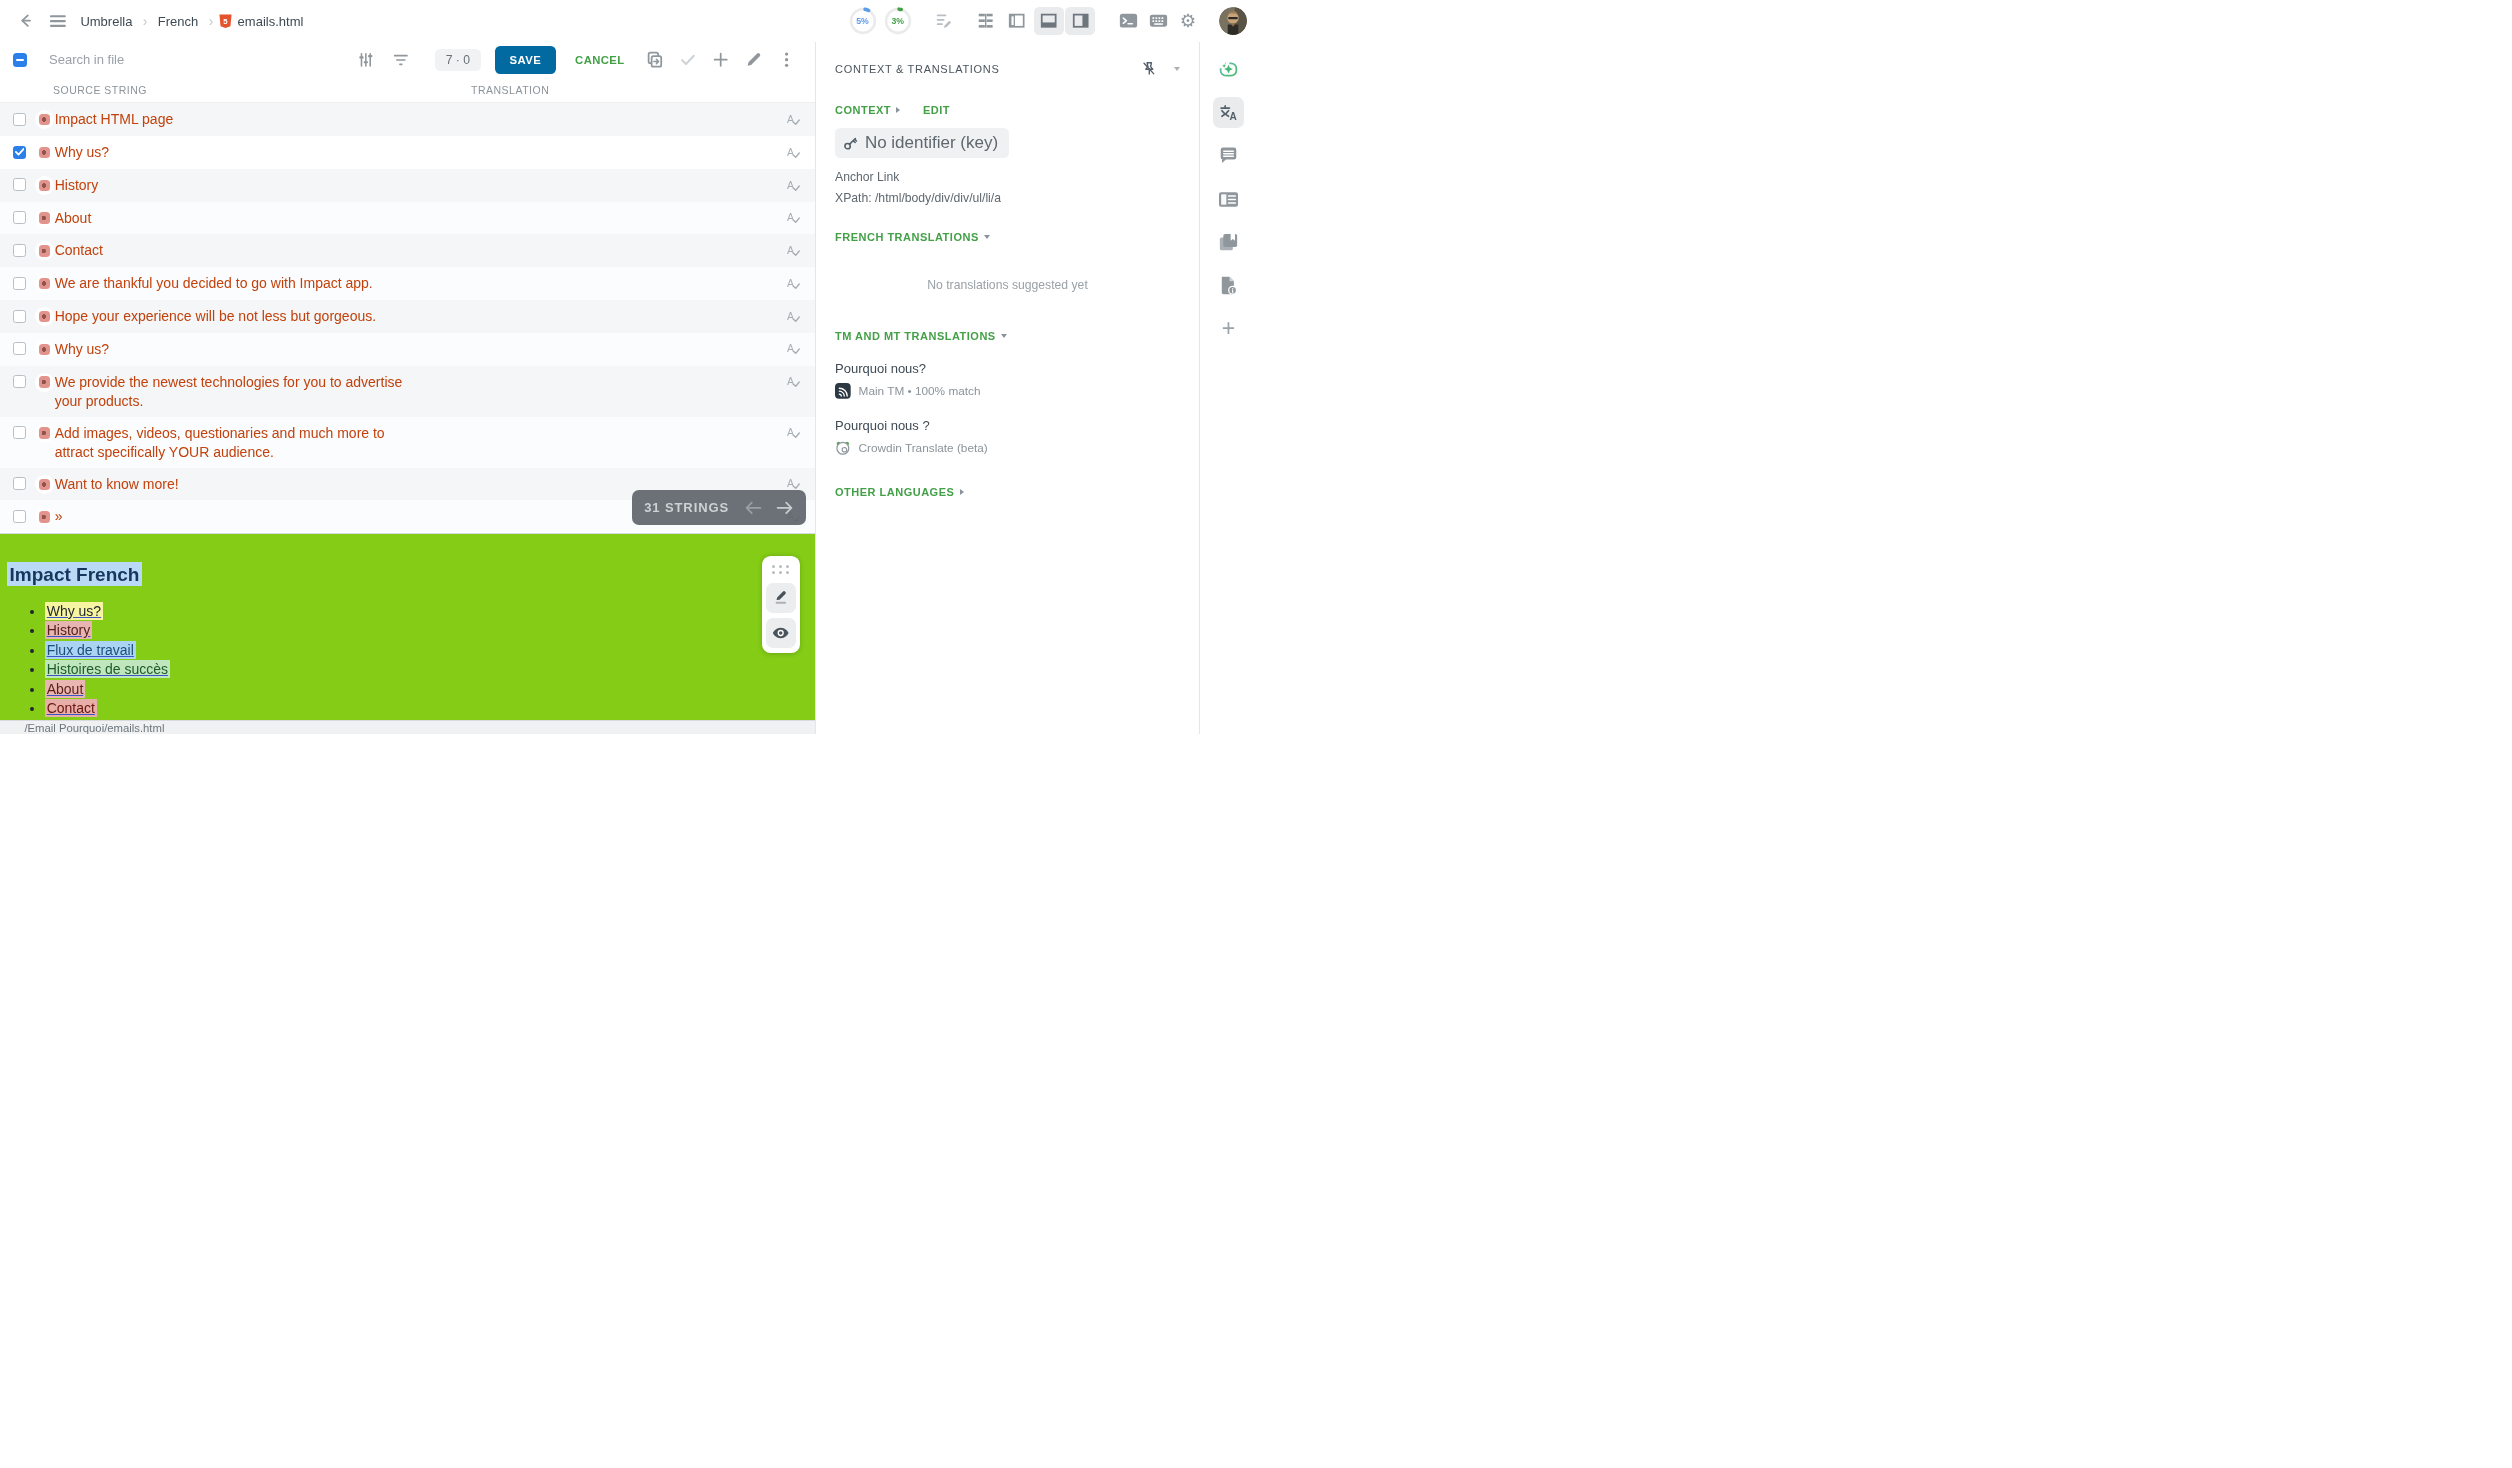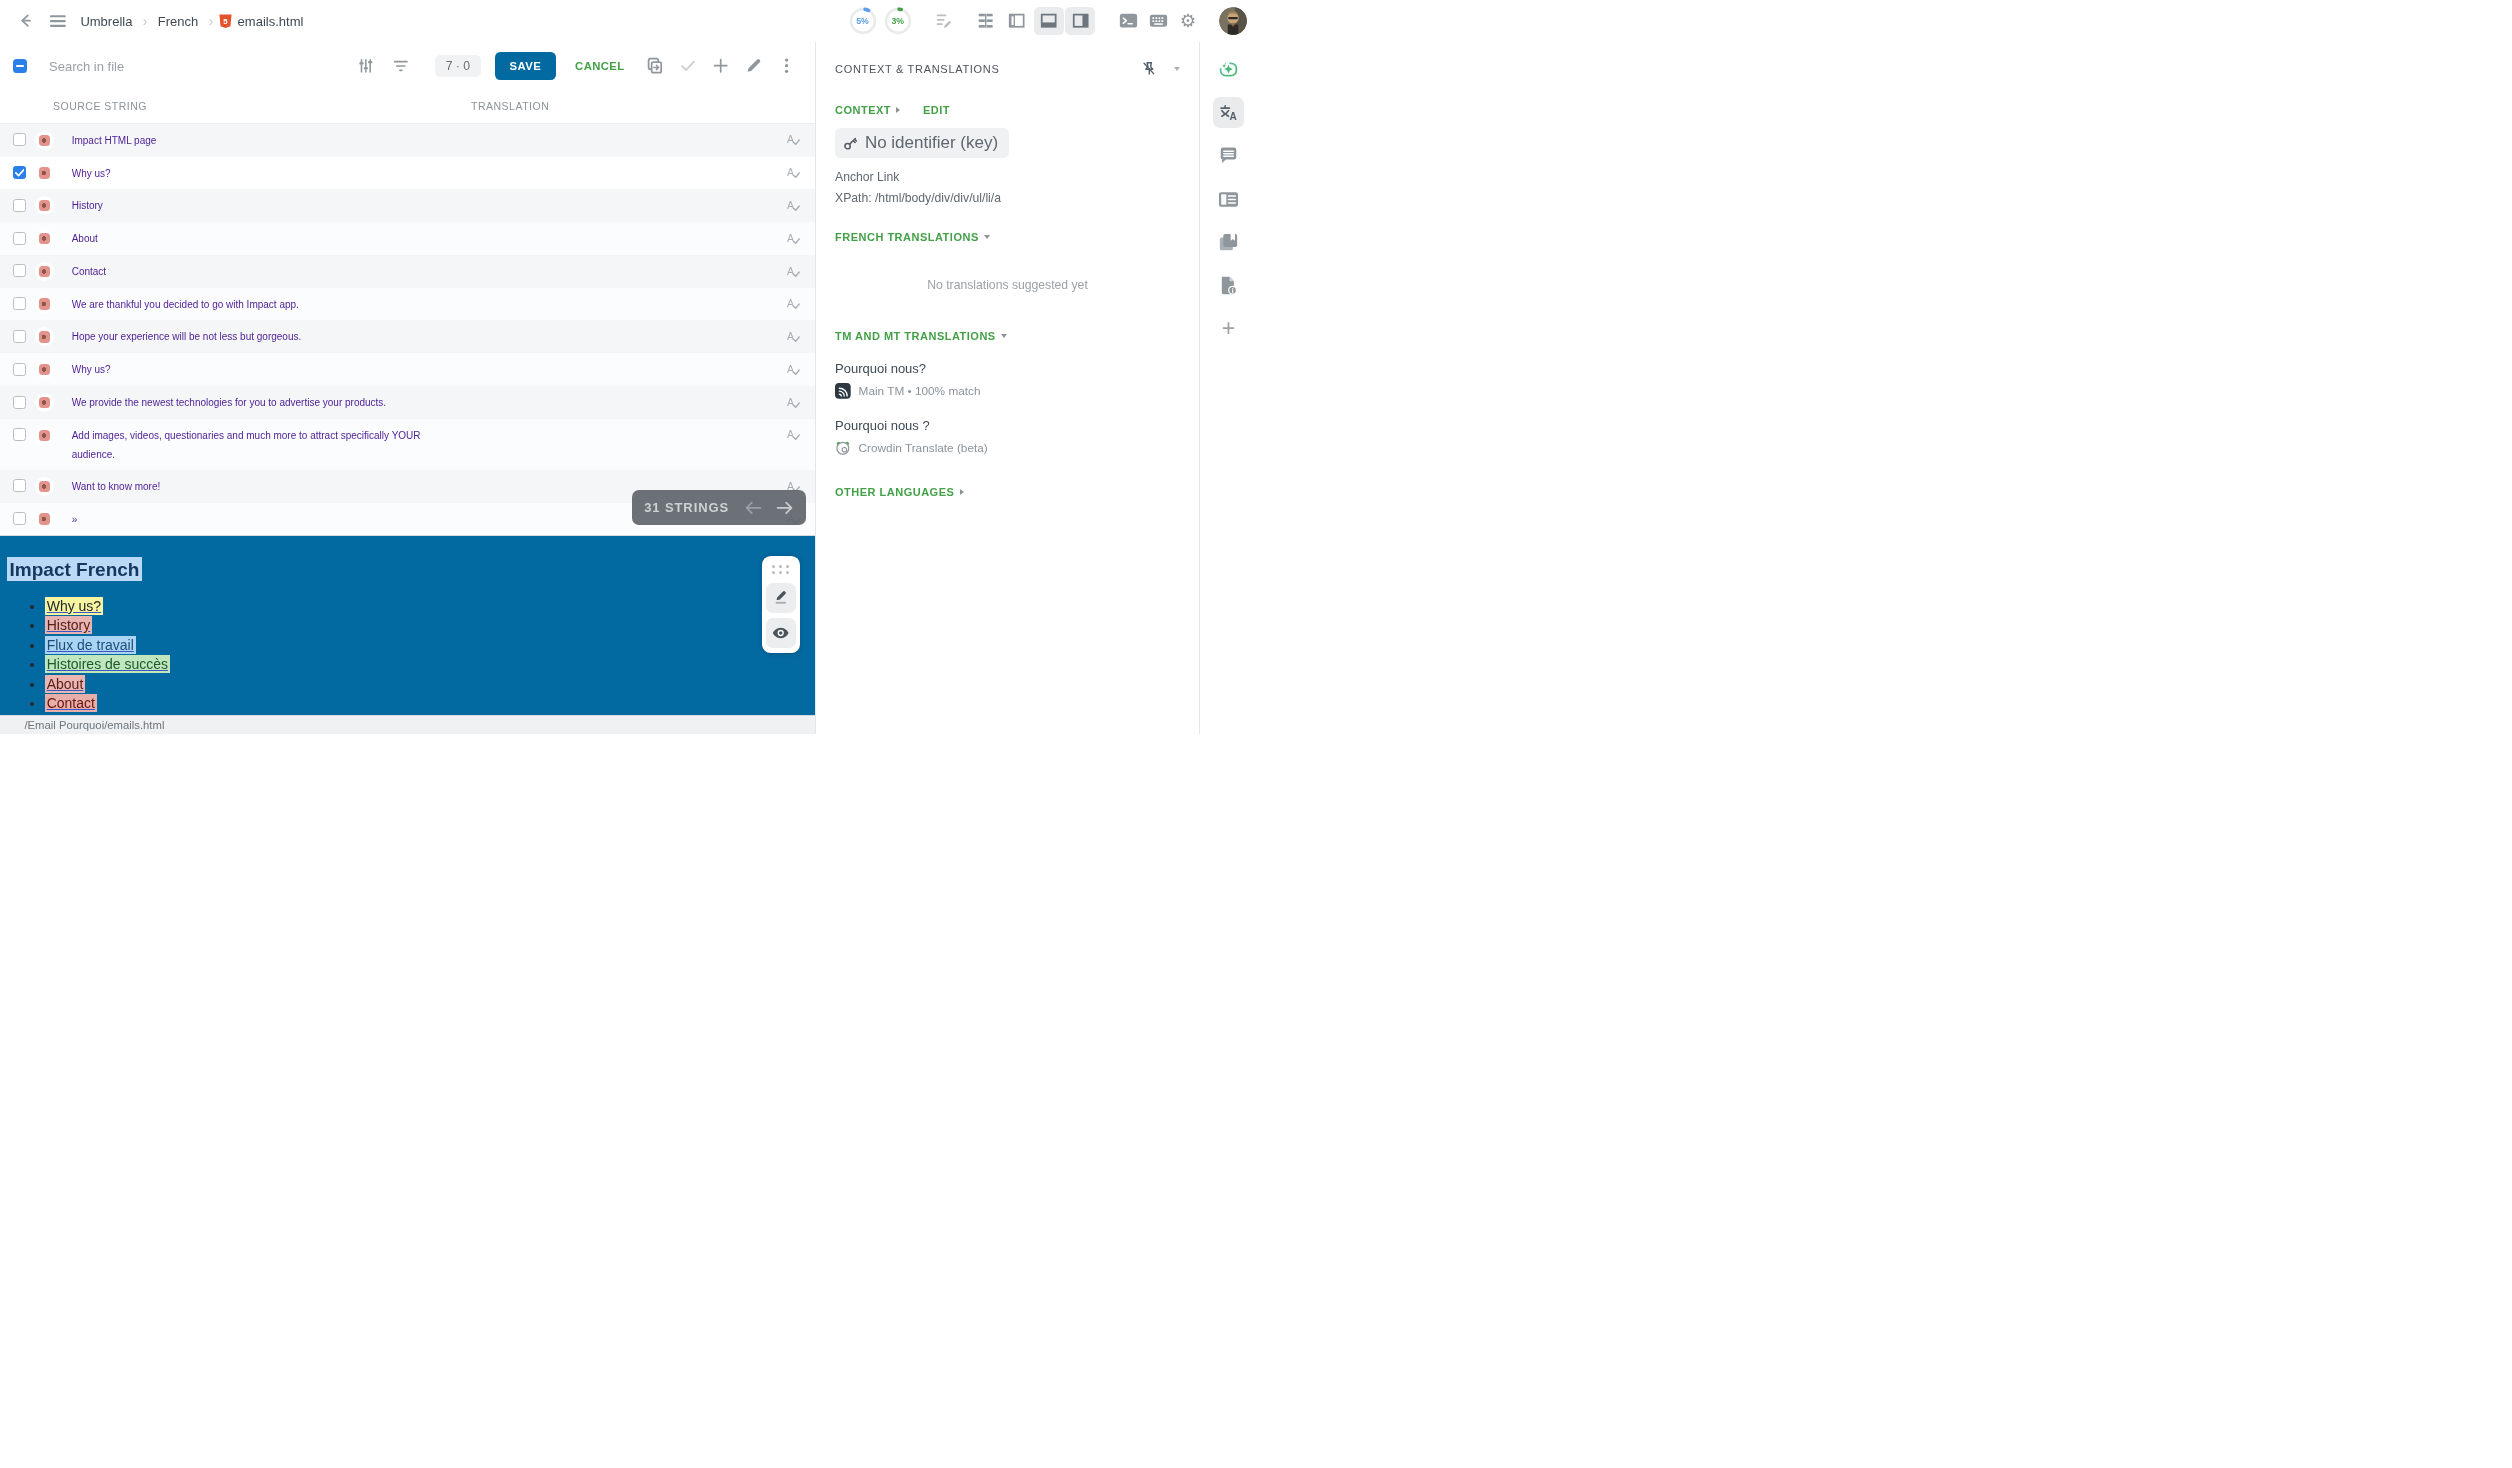--- a/index.html
+++ b/index.html
@@ -45,25 +45,25 @@
   .th-trans { margin-left:324px; }
   .rows { display:flex; flex-direction:column; }
   .row { display:flex; align-items:flex-start; padding:7px 0 6.1px 13px; cursor:pointer; }
   .row.stripe-a { background:#f4f6f7; }
   .row.stripe-b { background:#fbfcfd; }
   .row.selected { background:#ffffff; }
   .row-cb { width:13px; height:13px; border-radius:2.6px; border:1.3px solid #b9bfc5; background:#fff; margin-top:2.6px; flex:0 0 auto; cursor:pointer; display:flex; align-items:center; justify-content:center; }
   .row-cb.checked { background:#2a7fe8; border-color:#2a7fe8; }
   .dot-wrap { width:19px; height:19px; border-radius:50%; background:#fff; display:flex; align-items:center; justify-content:center; margin-left:8.7px; flex:0 0 auto; }
   .dot { width:11.3px; height:11.3px; border-radius:3.5px; background:radial-gradient(circle at 45% 50%, #8d554e 0 2.1px, #e2938b 2.2px); }
-  .row-text { font-size:10px; line-height:19px; margin-left:18px; max-width:349px; color:#4c1d95; }
+  .row-text { font-size:14px; line-height:19px; margin-left:1px; max-width:349px; color:#c2410c; }
   .spell { margin-left:auto; margin-right:14px; margin-top:1.7px; flex:0 0 auto; opacity:.85; }
 
   
-  .preview { flex:1; background:#0369a1; border-top:0.9px solid #d8dbdd; padding:22px 0 0 7px; position:relative; }
+  .preview { flex:1; background:#84cc16; border-top:0.9px solid #d8dbdd; padding:29px 0 0 7px; position:relative; }
   .pv-heading { display:inline; font-size:19px; font-weight:bold; padding:1.7px 2.6px; }
   .pv-list { margin:17.4px 0 0 38px; }
   .pv-list li { margin-bottom:3.5px; font-size:14px; color:#23282d; }
   .pv-list a { text-decoration:underline; text-decoration-color:#3c55c5; padding:0.9px 1.7px; cursor:pointer; }
 
   
   .statusbar { height:21px; background:#eff1f2; border-top:0.9px solid #d8dbdd; display:flex; align-items:center; padding-left:24.4px; font-size:11.3px; color:#6d767d; }
 
   
   .strings-pill { position:absolute; top:448px; left:632px; width:174px; height:35px; background:rgba(96,102,108,.93); border-radius:7px; display:flex; align-items:center; padding:0 12.2px; z-index:4; }

